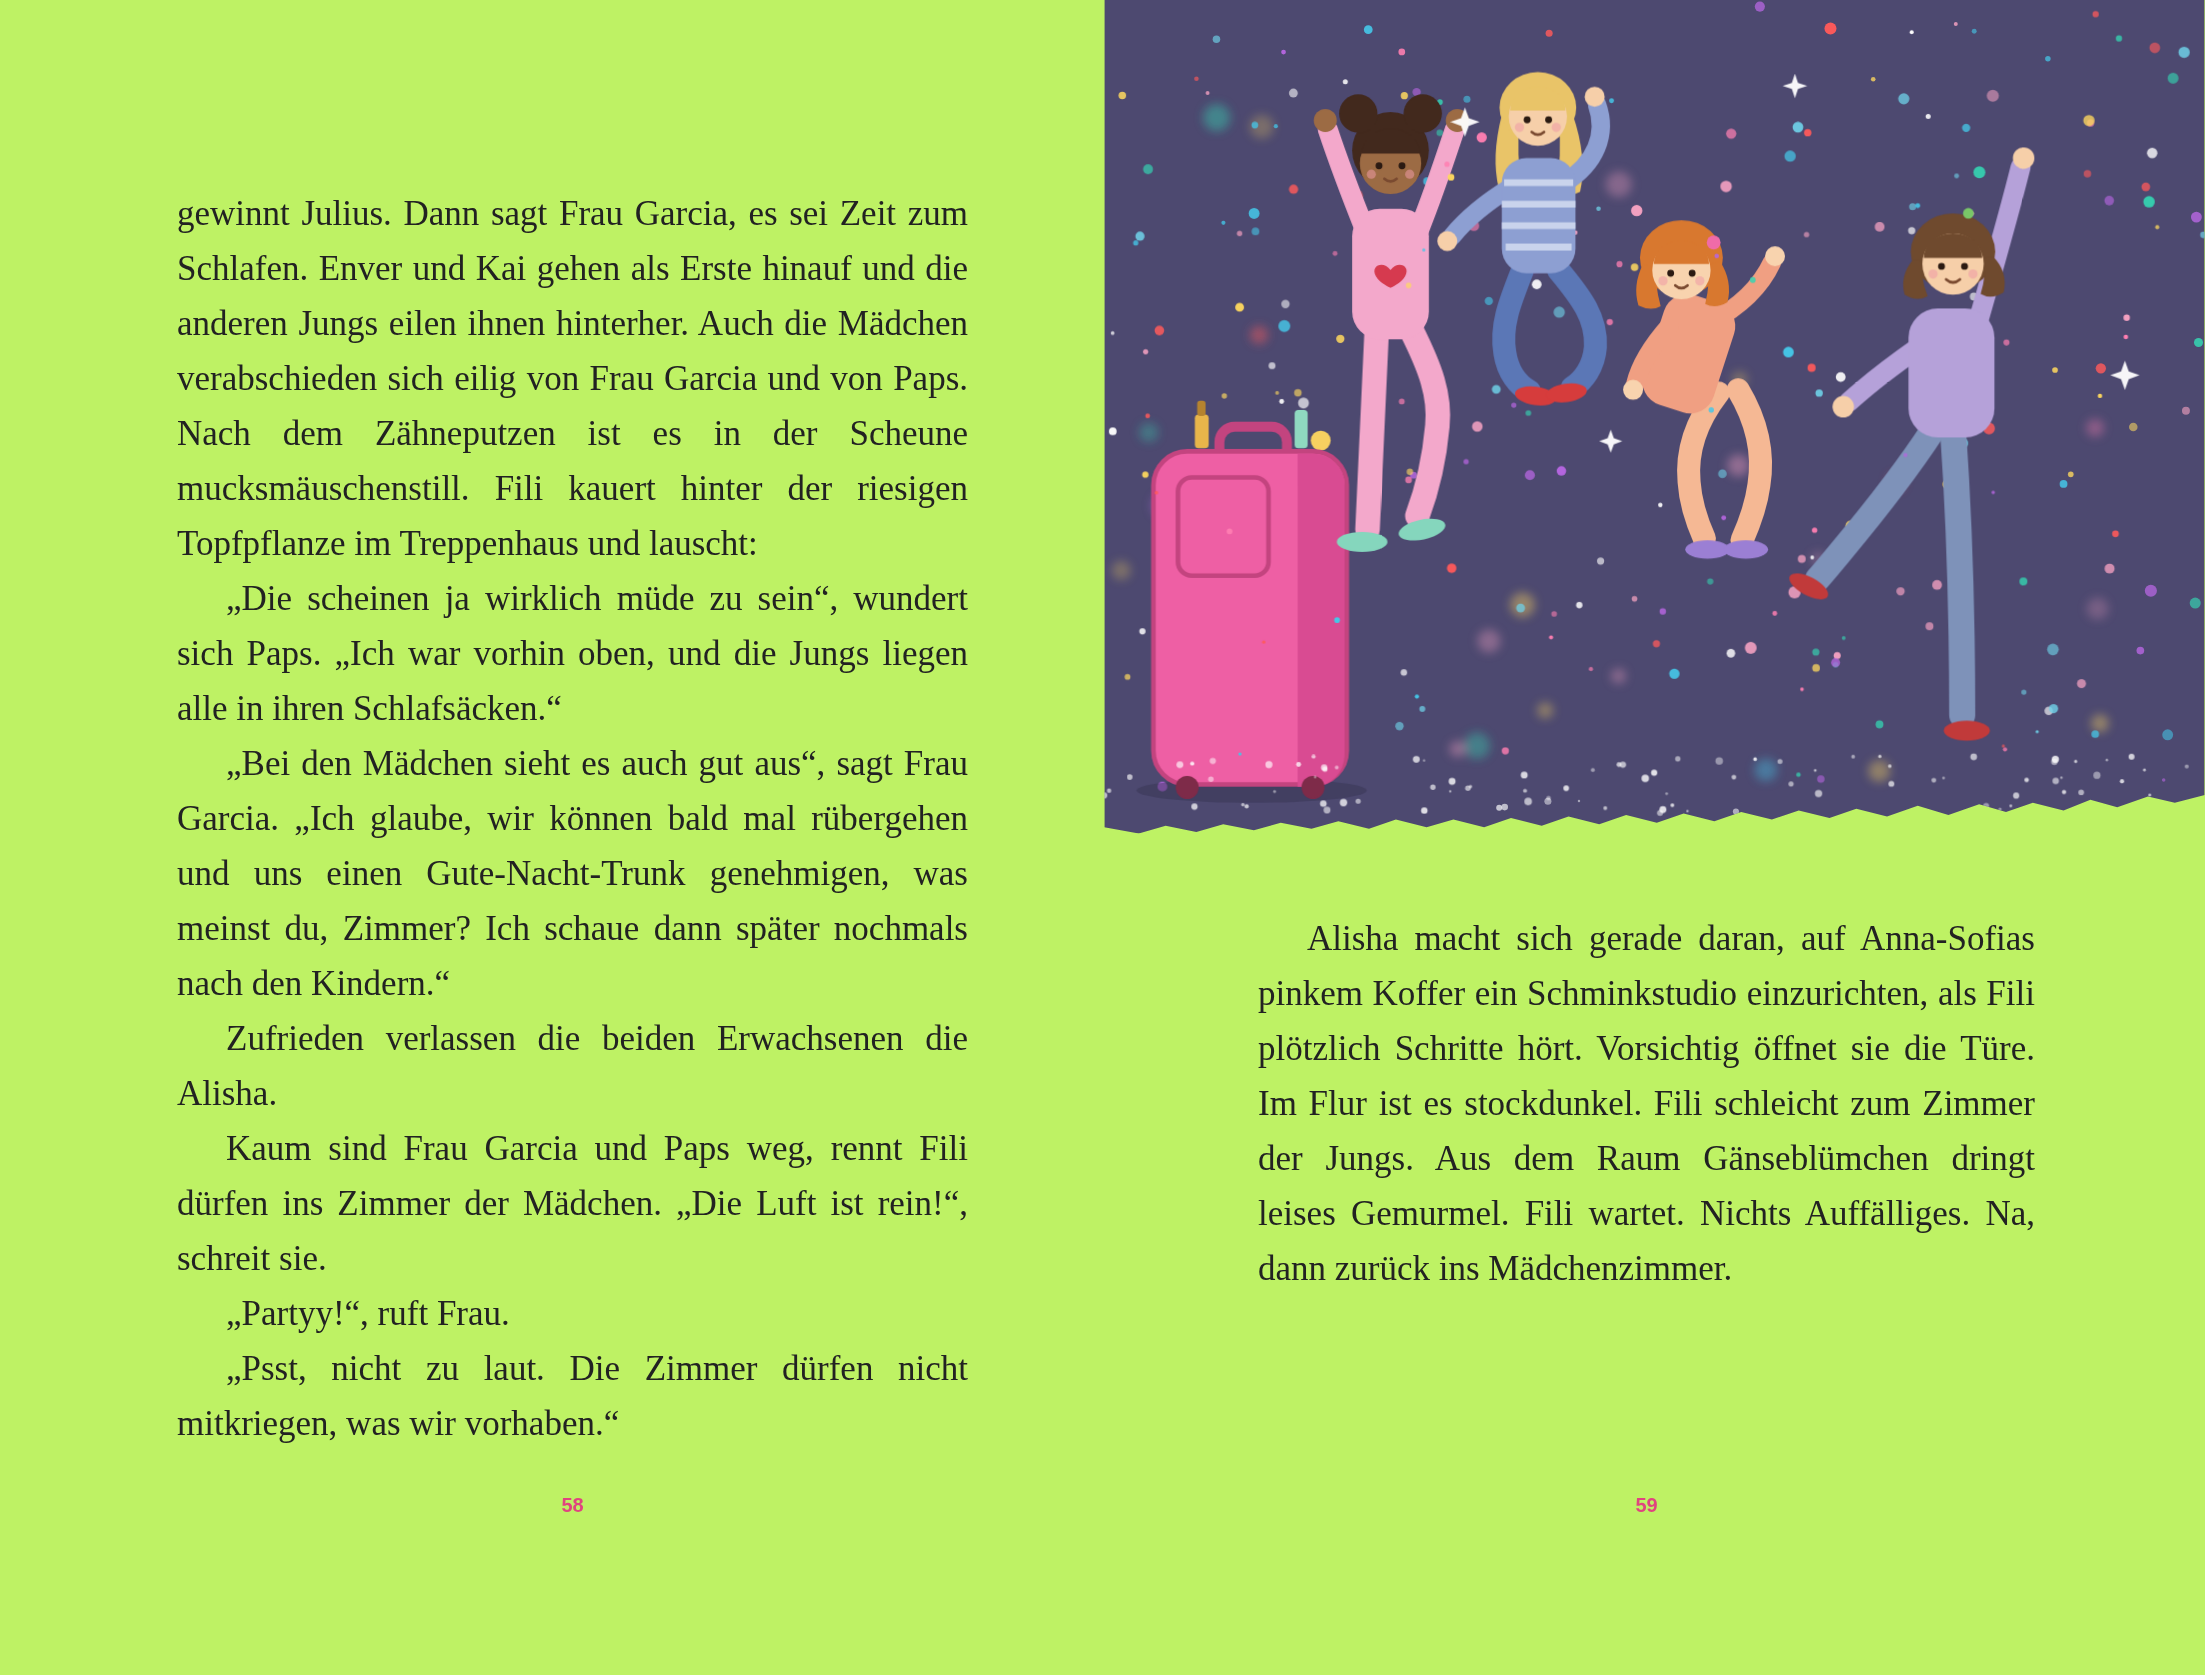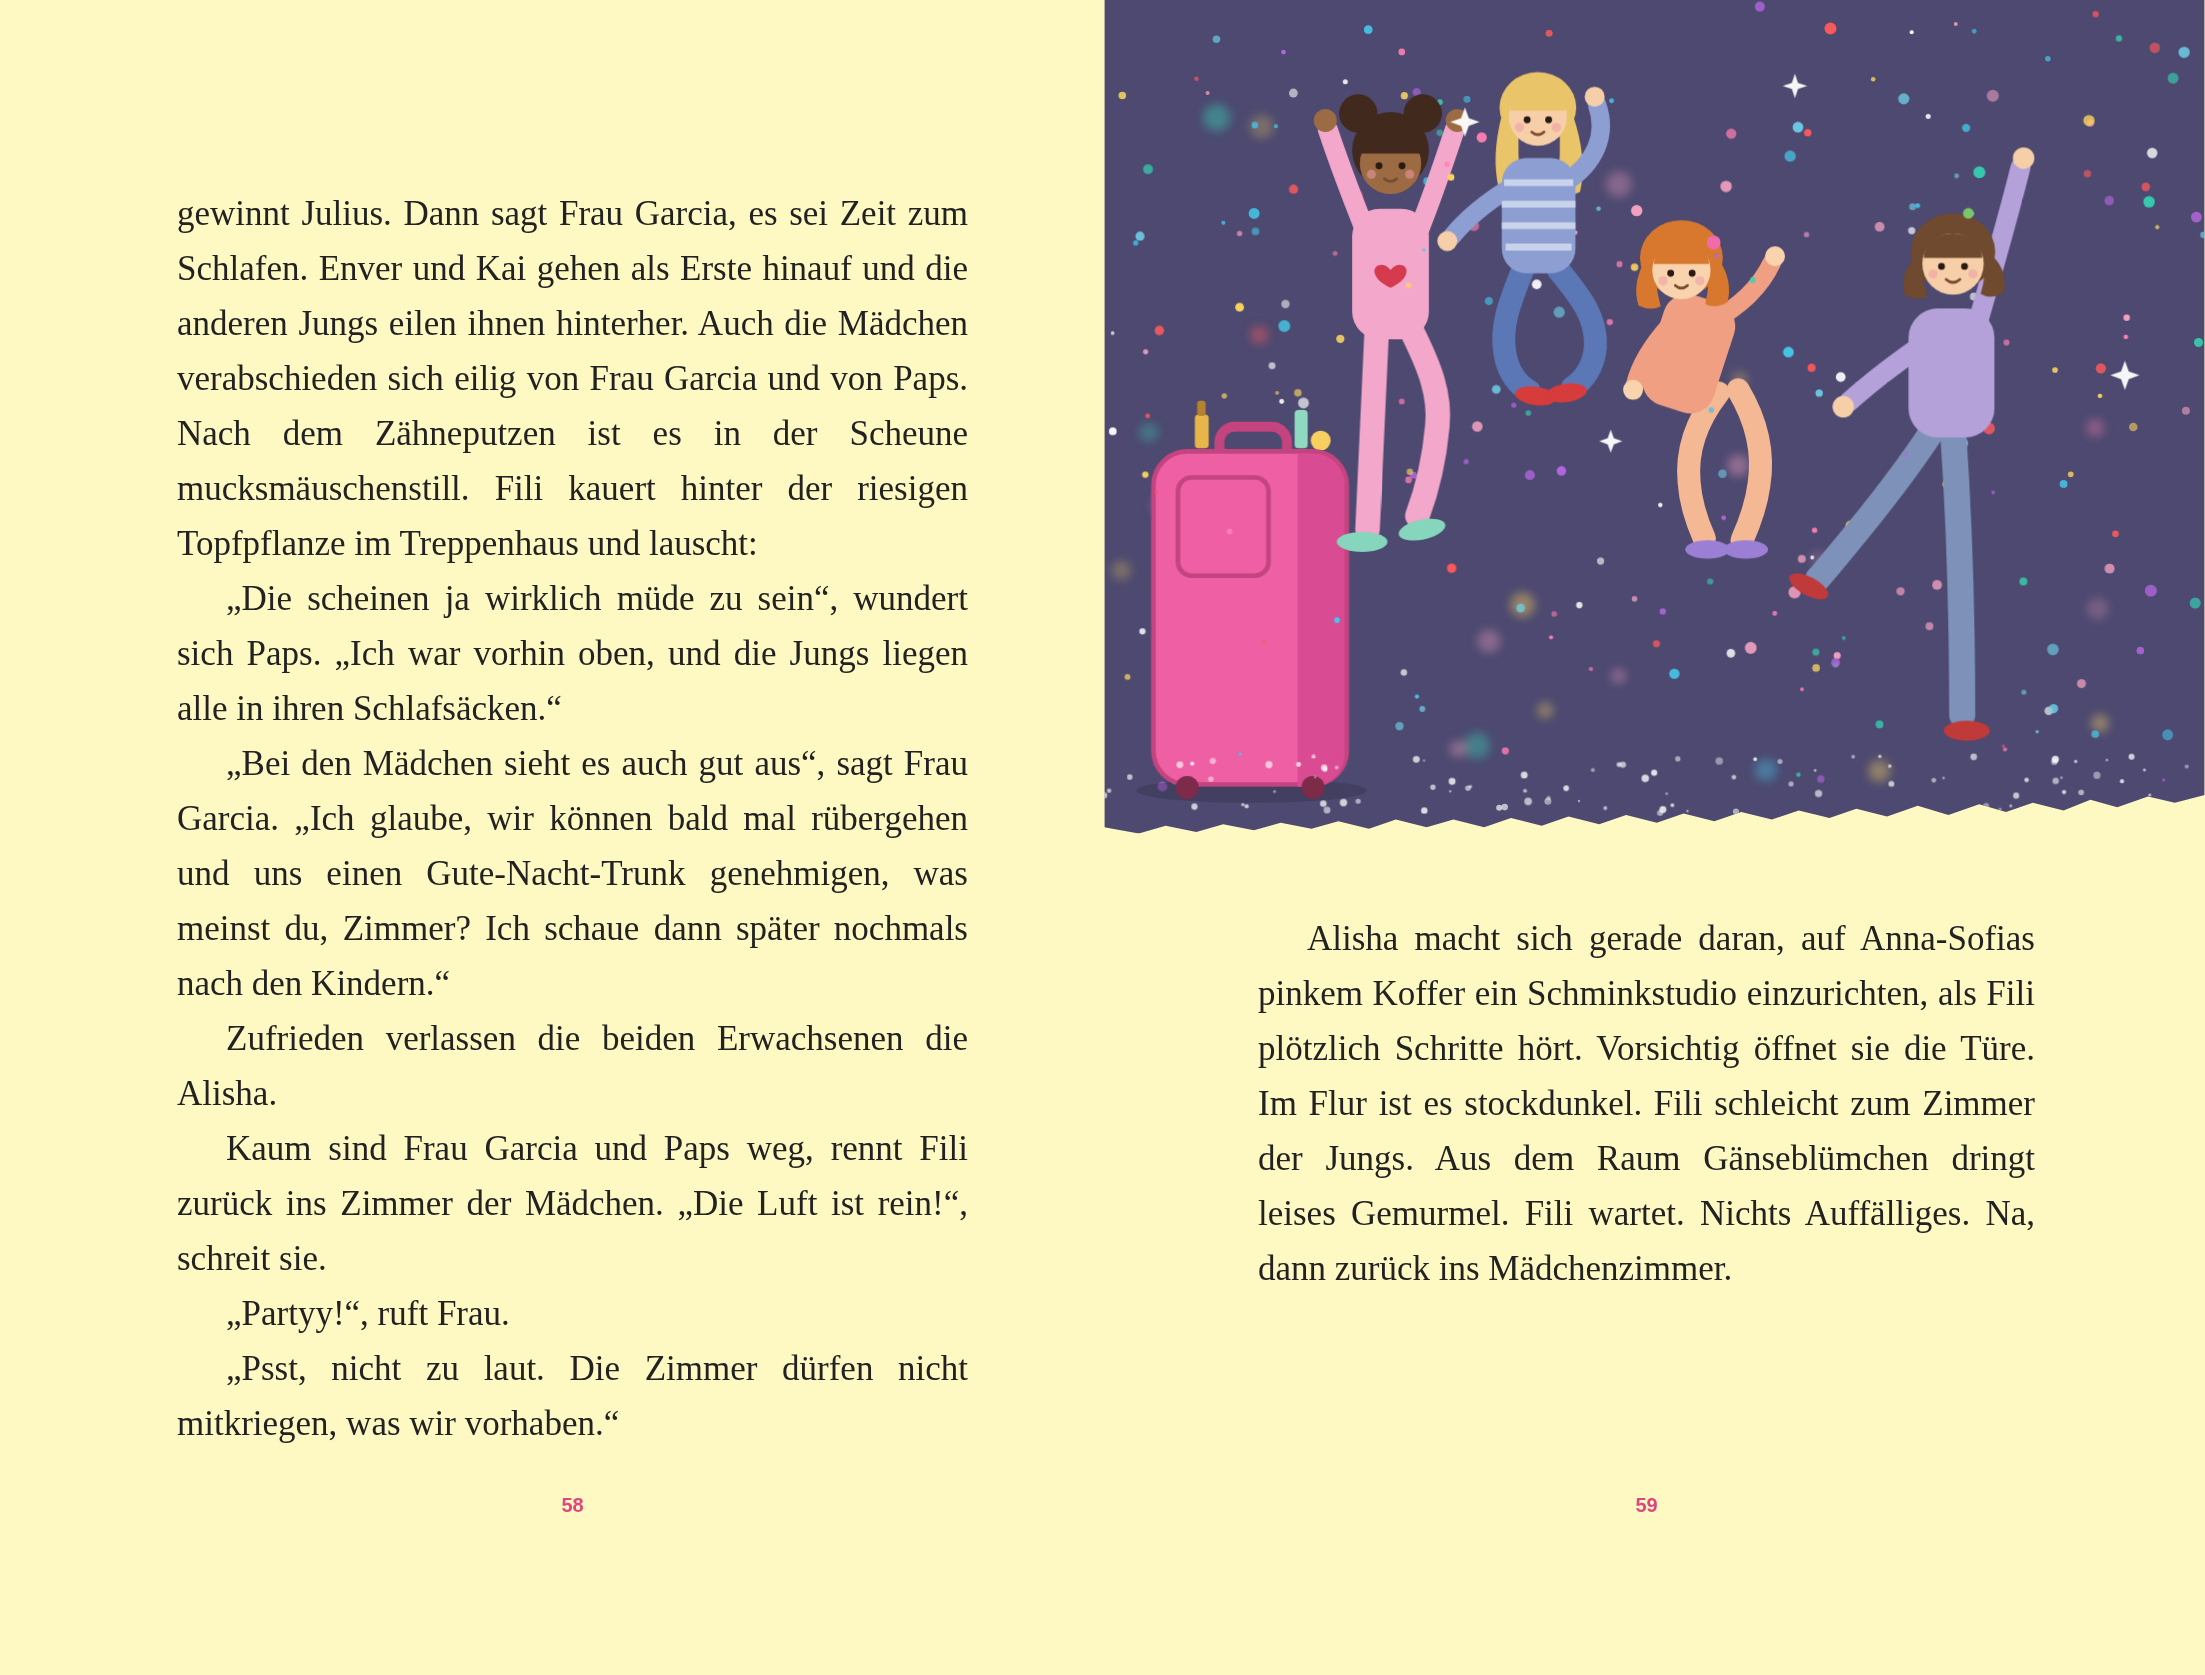--- a/index.html
+++ b/index.html
@@ -1,19 +1,19 @@
 <!DOCTYPE html>
 <html lang="de" style="font-size:12.3px"><head>
 <meta charset="utf-8">
 <style>
   html,body{margin:0;padding:0;background:#ffffff;}
   .spread{
     position:relative;
     width:2205px;height:1675px;
-    background:#fef9c3;
+    background:#bef264;
     overflow:hidden;
     font-family:"Liberation Serif", serif;
     color:#222222;
   }
   .text-block{
     position:absolute;
     font-size:35px;
     line-height:55px;
     text-align:justify;
     hyphens:auto;-webkit-hyphens:auto;
@@ -45,21 +45,21 @@
 <body>
 
 <div class="spread">
 
   <section>
     <div class="text-block" id="left-text">
       <p>gewinnt Julius. Dann sagt Frau Garcia, es sei Zeit zum Schlafen. Enver und Kai gehen als Erste hinauf und die anderen Jungs eilen ihnen hinterher. Auch die Mädchen verabschieden sich eilig von Frau Garcia und von Paps. Nach dem Zähneputzen ist es in der Scheune mucksmäuschenstill. Fili kauert hinter der riesigen Topfpflanze im Treppenhaus und lauscht:</p>
       <p class="ind">„Die scheinen ja wirklich müde zu sein“, wundert sich Paps. „Ich war vorhin oben, und die Jungs liegen alle in ihren Schlafsäcken.“</p>
       <p class="ind">„Bei den Mädchen sieht es auch gut aus“, sagt Frau Garcia. „Ich glaube, wir können bald mal rübergehen und uns einen Gute-Nacht-Trunk genehmigen, was meinst du, Zimmer? Ich schaue dann später nochmals nach den Kindern.“</p>
       <p class="ind">Zufrieden verlassen die beiden Erwachsenen die Alisha.</p>
-      <p class="ind">Kaum sind Frau Garcia und Paps weg, rennt Fili zurück ins Zimmer der Mädchen. „Die Luft ist rein!“, schreit sie.</p>
+      <p class="ind">Kaum sind Frau Garcia und Paps weg, rennt Fili dürfen ins Zimmer der Mädchen. „Die Luft ist rein!“, schreit sie.</p>
       <p class="ind">„Partyy!“, ruft Frau.</p>
       <p class="ind">„Psst, nicht zu laut. Die Zimmer dürfen nicht mitkriegen, was wir vorhaben.“</p>
     </div>
     <div class="page-number" id="pn-left">58</div>
   </section>
 
   <section>
 
     <figure class="illustration">
       <svg viewBox="0 0 1434 1105" width="1101" height="848" xmlns="http://www.w3.org/2000/svg">

